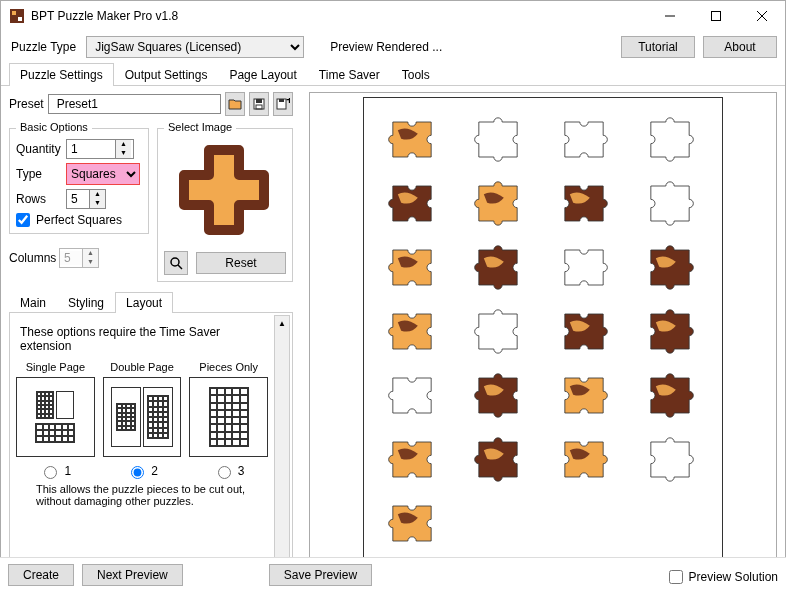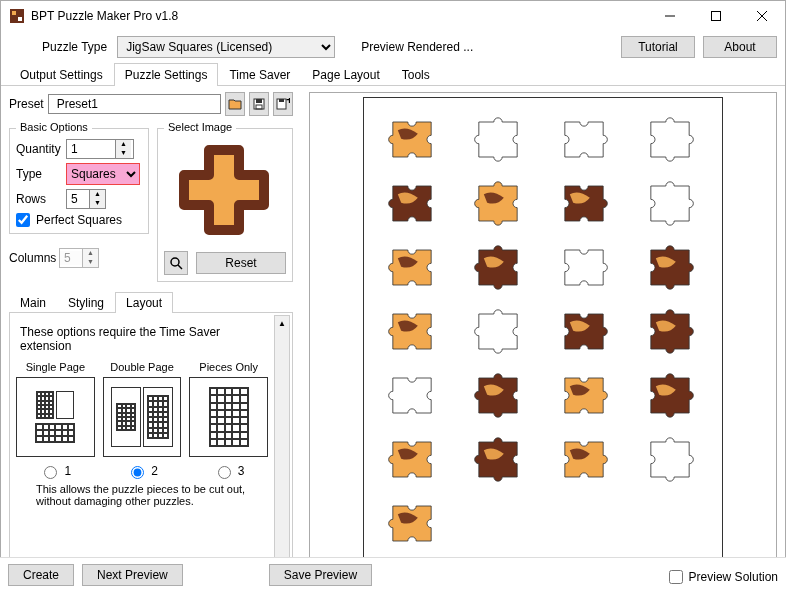--- a/index.html
+++ b/index.html
@@ -4,21 +4,21 @@
 <style>
 * { box-sizing: border-box; font-family: 'Segoe UI', Tahoma, sans-serif; font-size: 12px; }
 body { margin: 0; background: #fff; width: 786px; height: 591px; overflow: hidden; border: 1px solid #aaa; }
 
 .titlebar { height: 30px; display: flex; align-items: center; padding: 0 0 0 8px; background: #fff; }
 .titlebar .icon { width: 16px; height: 16px; margin-right: 6px; }
 .titlebar .title { flex: 1; font-size: 12px; color: #000; }
 .titlebar .winbtn { width: 46px; height: 30px; display: flex; align-items: center; justify-content: center; color: #000; }
 .titlebar .winbtn svg { width: 10px; height: 10px; }
 
-.toprow { height: 32px; display: flex; align-items: center; padding: 4px 8px; gap: 8px; margin-left: 31px; }
+.toprow { height: 32px; display: flex; align-items: center; padding: 4px 8px; gap: 8px; }
 .toprow .label { padding: 0 2px; }
 .toprow select { width: 218px; height: 22px; border: 1px solid #aaa; background: #f0f0f0; padding: 0 4px; }
 .toprow .status { flex: 1; padding-left: 18px; }
 .toprow .btn { width: 74px; height: 22px; background: #e1e1e1; border: 1px solid #adadad; text-align: center; line-height: 20px; }
 
 .maintabs { display: flex; border-bottom: 1px solid #ccc; padding: 0 8px; }
 .tab { padding: 4px 10px; border: 1px solid transparent; border-bottom: none; cursor: pointer; margin-bottom: -1px; }
 .tab.active { border-color: #ccc; background: #fff; }
 
 .body { display: flex; height: 492px; }
@@ -108,24 +108,24 @@
 
 <div class="toprow">
   <span class="label">Puzzle Type</span>
   <select><option>JigSaw Squares (Licensed)</option></select>
   <span class="status">Preview Rendered ...</span>
   <div class="btn">Tutorial</div>
   <div class="btn">About</div>
 </div>
 
 <div class="maintabs">
+  <div class="tab active">Puzzle Settings</div>
   <div class="tab">Output Settings</div>
-  <div class="tab active">Puzzle Settings</div>
+  <div class="tab">Page Layout</div>
   <div class="tab">Time Saver</div>
-  <div class="tab">Page Layout</div>
   <div class="tab">Tools</div>
 </div>
 
 <div class="body">
   <div class="leftpanel">
     <div class="presetrow">
       <span>Preset</span>
       <input type="text" value="Preset1" style="">
       <div class="iconbtn">
           <svg width="14" height="12" viewBox="0 0 14 12">

